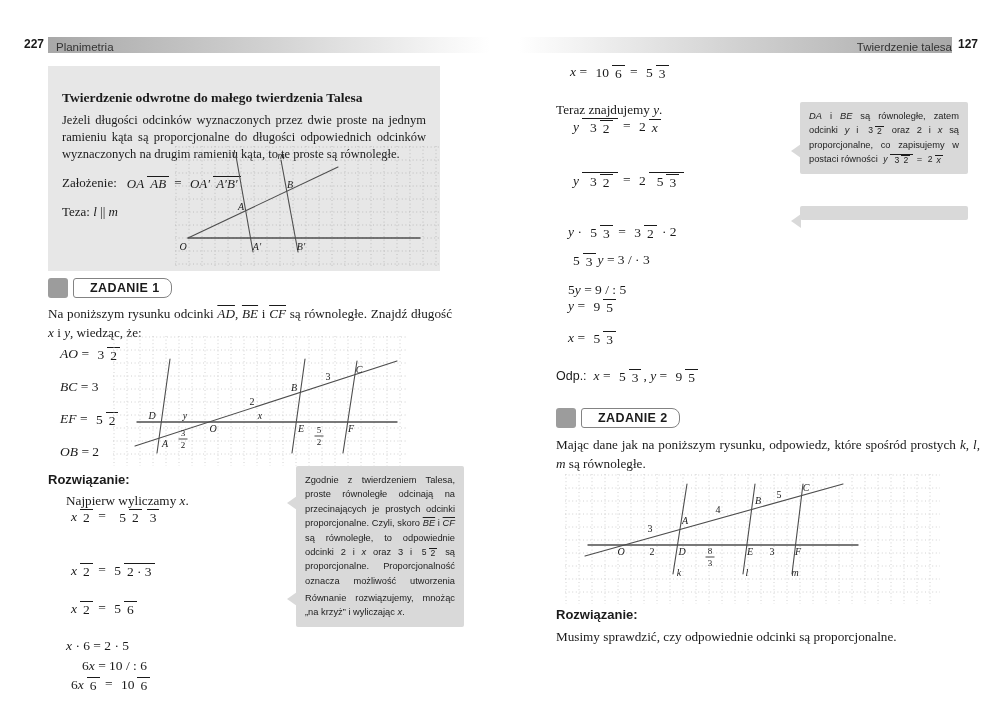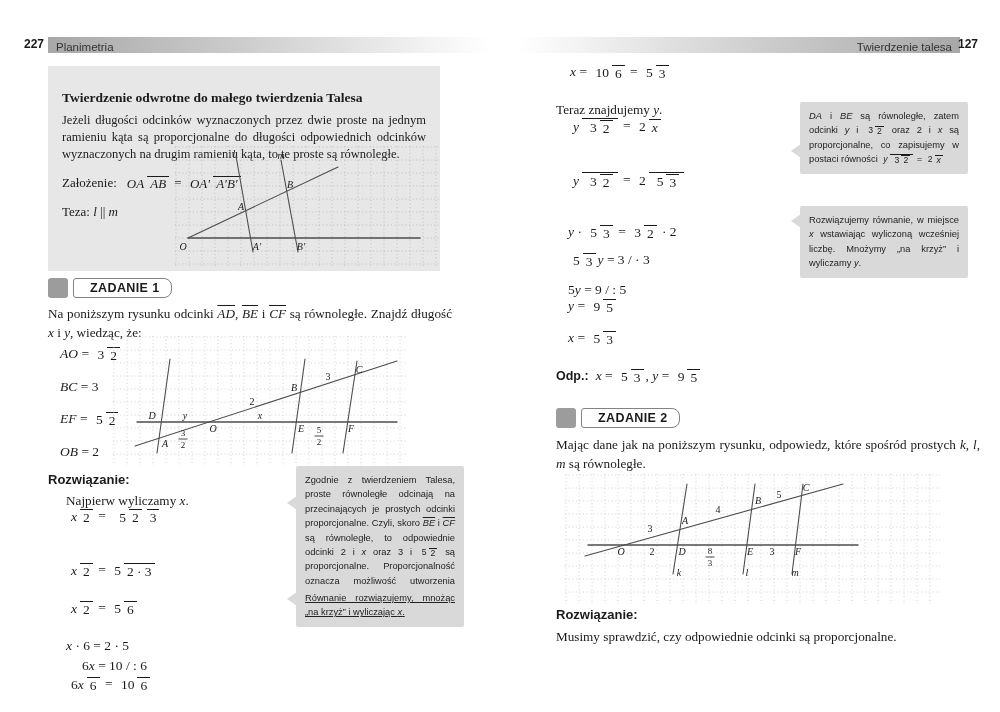--- a/index.html
+++ b/index.html
@@ -9,21 +9,21 @@
   .ol{font-style:italic;text-decoration:overline;}
   
   .frac{display:inline-flex;flex-direction:row;align-items:center;vertical-align:middle;
         margin:0 2px;line-height:1.12;text-align:center;}
   .frac .fn,.frac .fd{padding:0 3px;}
   .frac .fd{border-top:1px solid #1a1a1a;}
   
   .hbar{position:absolute;top:37px;height:16px;display:flex;align-items:flex-end;
         font-family:"Liberation Sans",sans-serif;font-size:11.5px;color:#333;}
   .hbar-left{left:48px;width:452px;background:linear-gradient(to right,#a8a8a8,#cfcfcf 45%,#fff 96%);padding-left:8px;}
-  .hbar-right{left:500px;width:452px;background:linear-gradient(to left,#a8a8a8,#cfcfcf 45%,#fff 96%);justify-content:flex-end;padding-right:8px;}
+  .hbar-right{left:500px;width:452px;background:linear-gradient(to left,#a8a8a8,#cfcfcf 45%,#fff 96%);justify-content:flex-end;}
   .pgnum{position:absolute;top:37px;font-family:"Liberation Sans",sans-serif;font-weight:bold;font-size:12px;}
   
   .tbox{position:absolute;left:48px;top:66px;width:392px;height:205px;background:#e7e7e7;}
   .tbox .ttitle{font-weight:bold;font-size:13.5px;margin:24px 14px 6px 14px;}
   .tbox .tbody{margin:0 14px;width:364px;font-size:12.5px;line-height:1.36;text-align:justify;}
   .zal{margin:12px 0 0 14px;font-size:13px;display:flex;align-items:center;gap:5px;}
   .teza{margin:12px 0 0 14px;font-size:13px;}
   .tfig{position:absolute;left:127px;top:80px;width:265px;height:120px;}
   
   .ztab{position:absolute;display:flex;align-items:stretch;gap:5px;height:20px;}
@@ -39,21 +39,21 @@
          font-size:13.5px;}
   
   .note{position:absolute;background:#d9d9d9;width:150px;padding:7px 9px;border-radius:2px;
         font-family:"Liberation Sans",sans-serif;font-size:9.3px;line-height:1.55;color:#222;
         text-align:justify;}
   .note .frac{font-size:8.6px;margin:0 1px;line-height:1.05;}
   .note .frac .fn,.note .frac .fd{padding:0 2px;}
   .pointer{position:absolute;left:-9px;width:0;height:0;border-top:7px solid transparent;
            border-bottom:7px solid transparent;border-right:10px solid #d9d9d9;}
   .odp{position:absolute;left:556px;top:368px;display:flex;align-items:center;gap:7px;font-size:13.5px;}
-  .odp .lbl{font-family:"Liberation Sans",sans-serif;font-weight:bold;font-size:12.5px;}
+  .odp .lbl{font-family:"Liberation Sans",sans-serif;font-weight:normal;font-size:12.5px;}
   .figbox{position:absolute;}
   svg text{font-family:"Liberation Serif",serif;}
 </style>
 </head>
 <body>
 
 <div class="pgnum" style="left:24px;">227</div>
 <div class="hbar hbar-left">
   <span>Planimetria</span>
 </div>
@@ -249,21 +249,21 @@
         <span class="fn"><span class="it">x</span></span>
         <span class="fd">2</span>
       </span> = <span class="frac">
         <span class="fn"><span class="frac">
             <span class="fn">5</span>
             <span class="fd">2</span>
           </span></span>
         <span class="fd">3</span>
       </span> .</span>
 </div>
-<div class="note" style="left:296px;top:584px;text-decoration:underline;">
+<div class="note" style="left:296px;top:584px;">
   <span class="pointer" style="top:8px;"></span>
   <span>Równanie rozwiązujemy, mnożąc „na krzyż” i wyliczając <span class="it">x</span>.</span>
 </div>
 
 <div class="eq" style="left:570px;top:64px;"><span class="it">x</span> = <span class="frac">
       <span class="fn">10</span>
       <span class="fd">6</span>
     </span> = <span class="frac">
       <span class="fn">5</span>
       <span class="fd">3</span>
@@ -325,21 +325,20 @@
             <span class="fn">3</span>
             <span class="fd">2</span>
           </span></span>
       </span> = <span class="frac">
         <span class="fn">2</span>
         <span class="fd"><span class="it">x</span></span>
       </span></span>
 </div>
 <div class="note" style="left:800px;top:206px;">
   <span class="pointer" style="top:8px;"></span>
-  <span>Rozwiązujemy równanie, w miejsce <span class="it">x</span> wstawiając wyliczoną wcześniej liczbę. Mnożymy „na krzyż” i wyliczamy <span class="it">y</span>.</span>
 </div>
 
 <div class="odp">
   <span class="lbl">Odp.:</span>
   <span><span class="it">x</span> = <span class="frac">
         <span class="fn">5</span>
         <span class="fd">3</span>
       </span>,  <span class="it">y</span> = <span class="frac">
         <span class="fn">9</span>
         <span class="fd">5</span>

